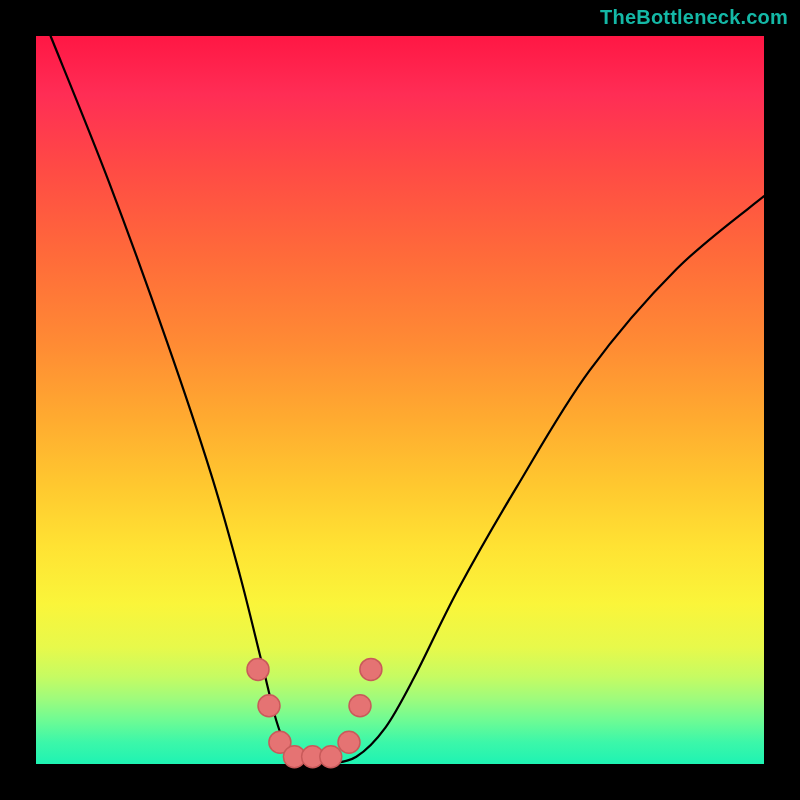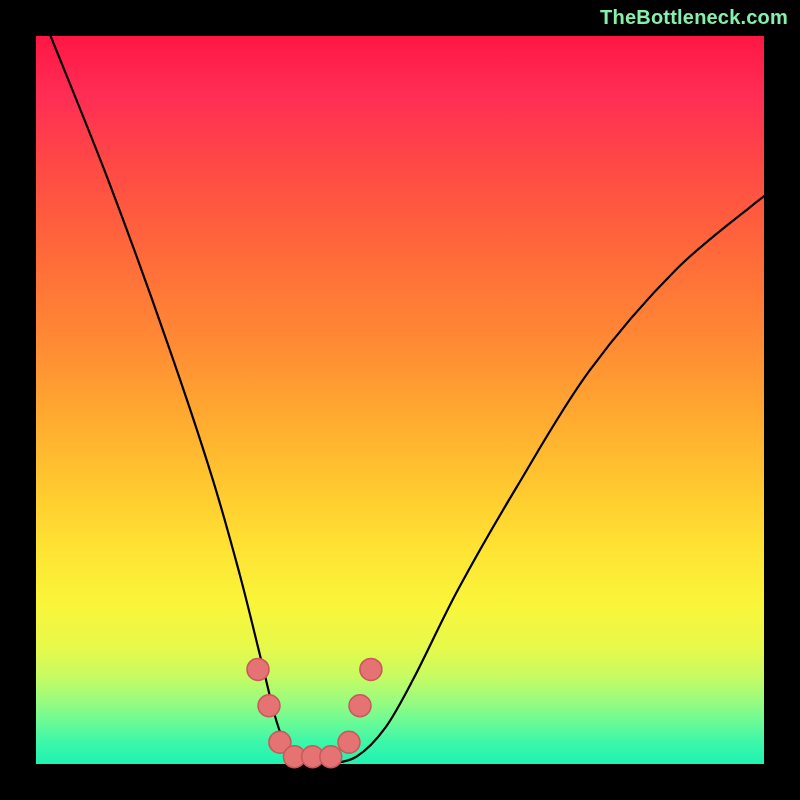--- a/index.html
+++ b/index.html
@@ -40,21 +40,21 @@
       #9ffb7c 91%,
       #6efb94 94%,
       #3cf7a9 97%,
       #1ef3b3 100%
     );
   }
   .watermark {
     position: absolute;
     top: 6px;
     right: 12px;
-    color: #86efac;
+    color: #14b8a6;
     font-size: 20px;
     font-weight: 600;
     letter-spacing: 0.2px;
     user-select: none;
   }
   svg.curve {
     position: absolute;
     left: 0;
     top: 0;
     width: 728px;

